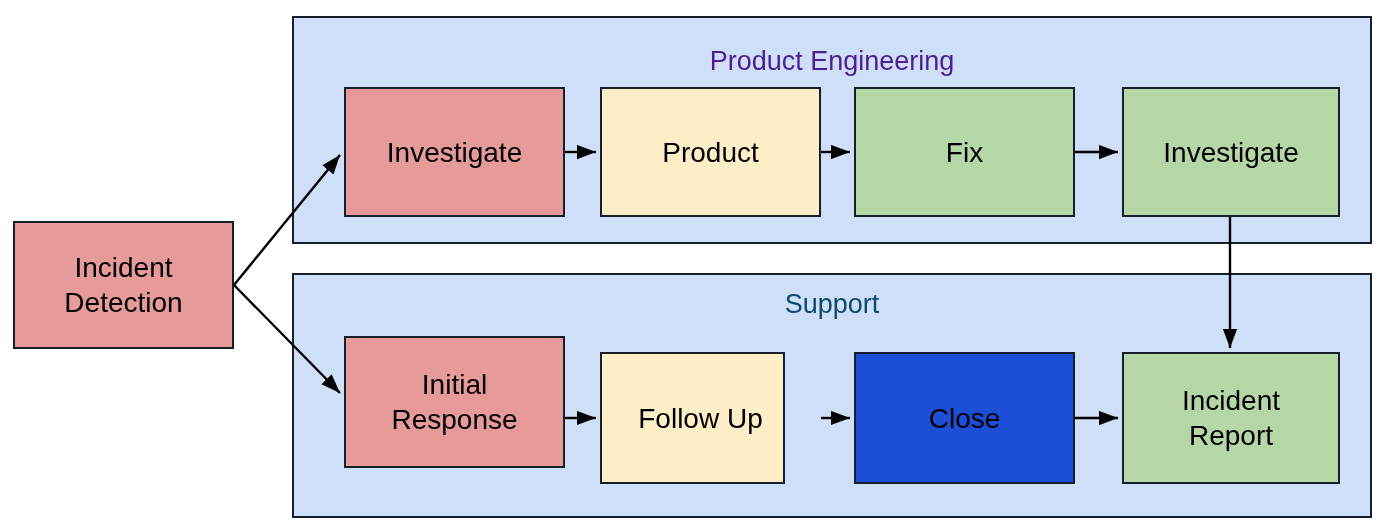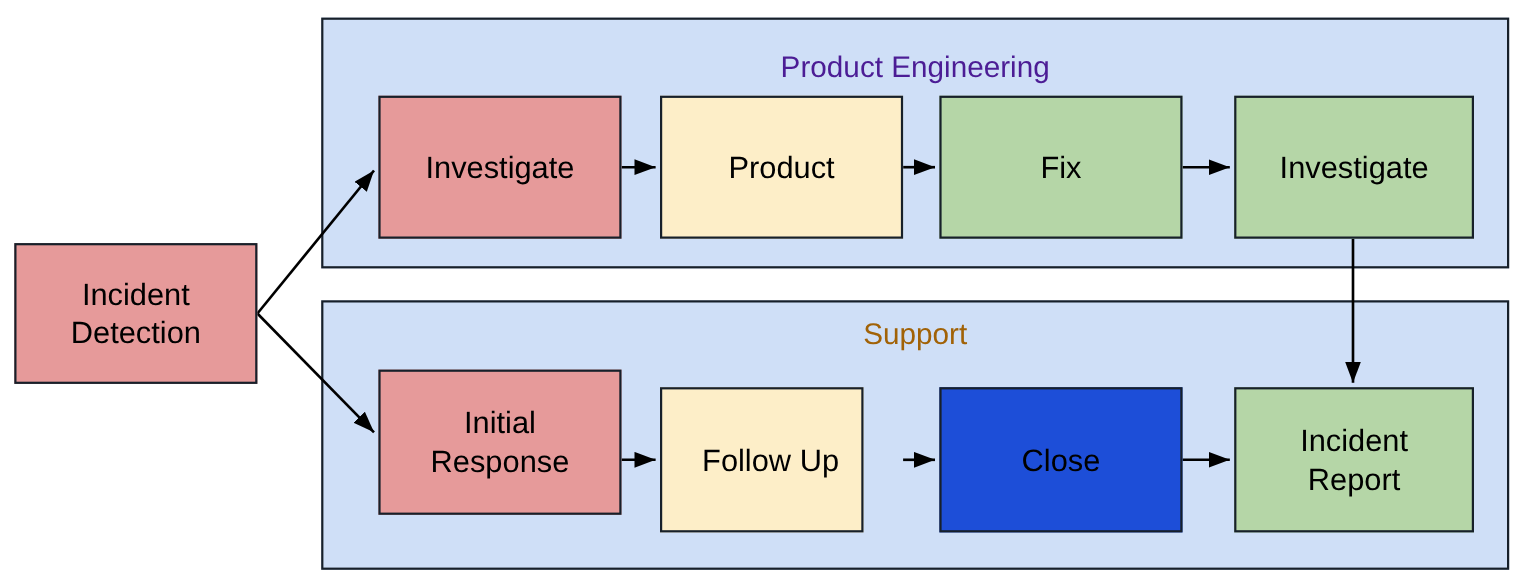--- a/index.html
+++ b/index.html
@@ -54,21 +54,21 @@
 </head>
 <body>
 
 <div id="canvas">
 
   <div class="lane" style="left: 292px; top: 16px; width: 1080px; height: 228px; background: rgb(207, 223, 247); border-color: rgb(23, 32, 42);">
     <div class="lane-title" style="top: 28px; color: #4c1d95;">Product Engineering</div>
   </div>
 
   <div class="lane" style="left: 292px; top: 273px; width: 1080px; height: 245px; background: rgb(207, 223, 247); border-color: rgb(23, 32, 42);">
-    <div class="lane-title" style="top: 14px; color: #a16207;">Support</div>
+    <div class="lane-title" style="top: 14px; color: #0c4a6e;">Support</div>
   </div>
 
   <svg class="edges" viewBox="0 0 1386 526" xmlns="http://www.w3.org/2000/svg">
     <defs>
       <marker id="arrowhead" markerWidth="9" markerHeight="9" refX="8" refY="3" orient="auto" markerUnits="strokeWidth">
         <path d="M0,0 L8,3 L0,6 z" fill="#000000"></path>
       </marker>
     </defs>
     <g id="edge-group" stroke="#000000" stroke-width="2.4" fill="none">
         <polyline points="234,285 340,155" marker-end="url(#arrowhead)"></polyline>

